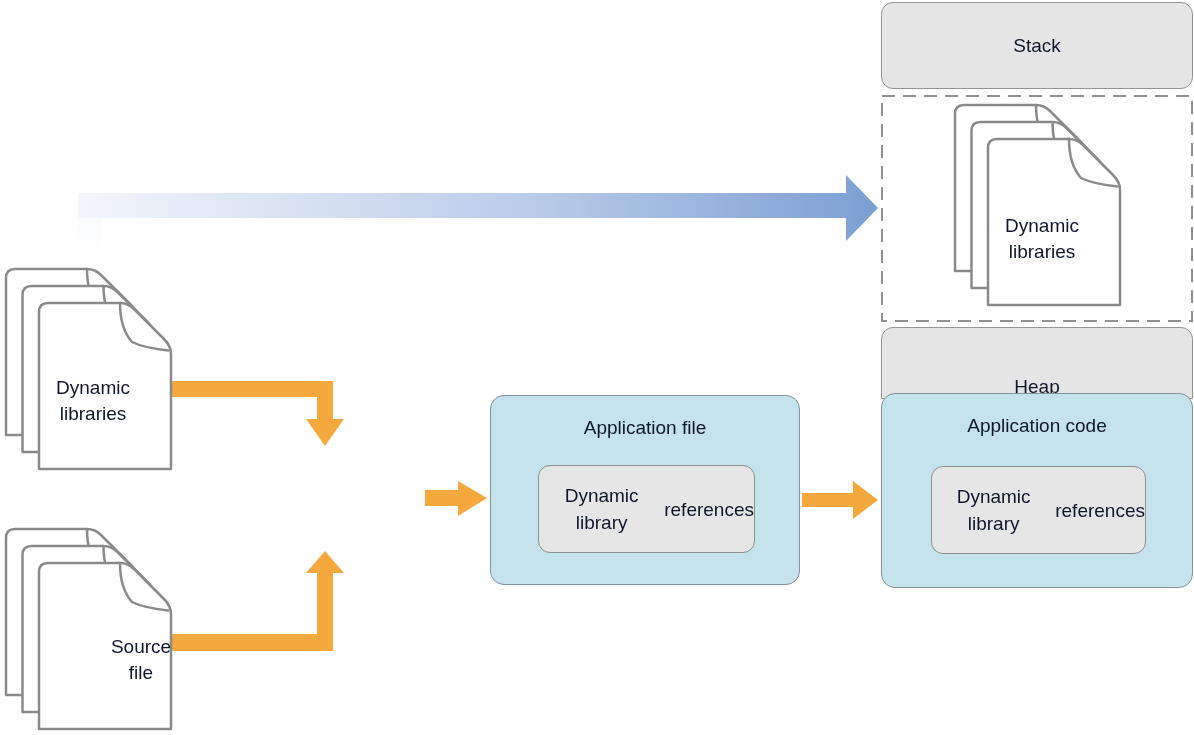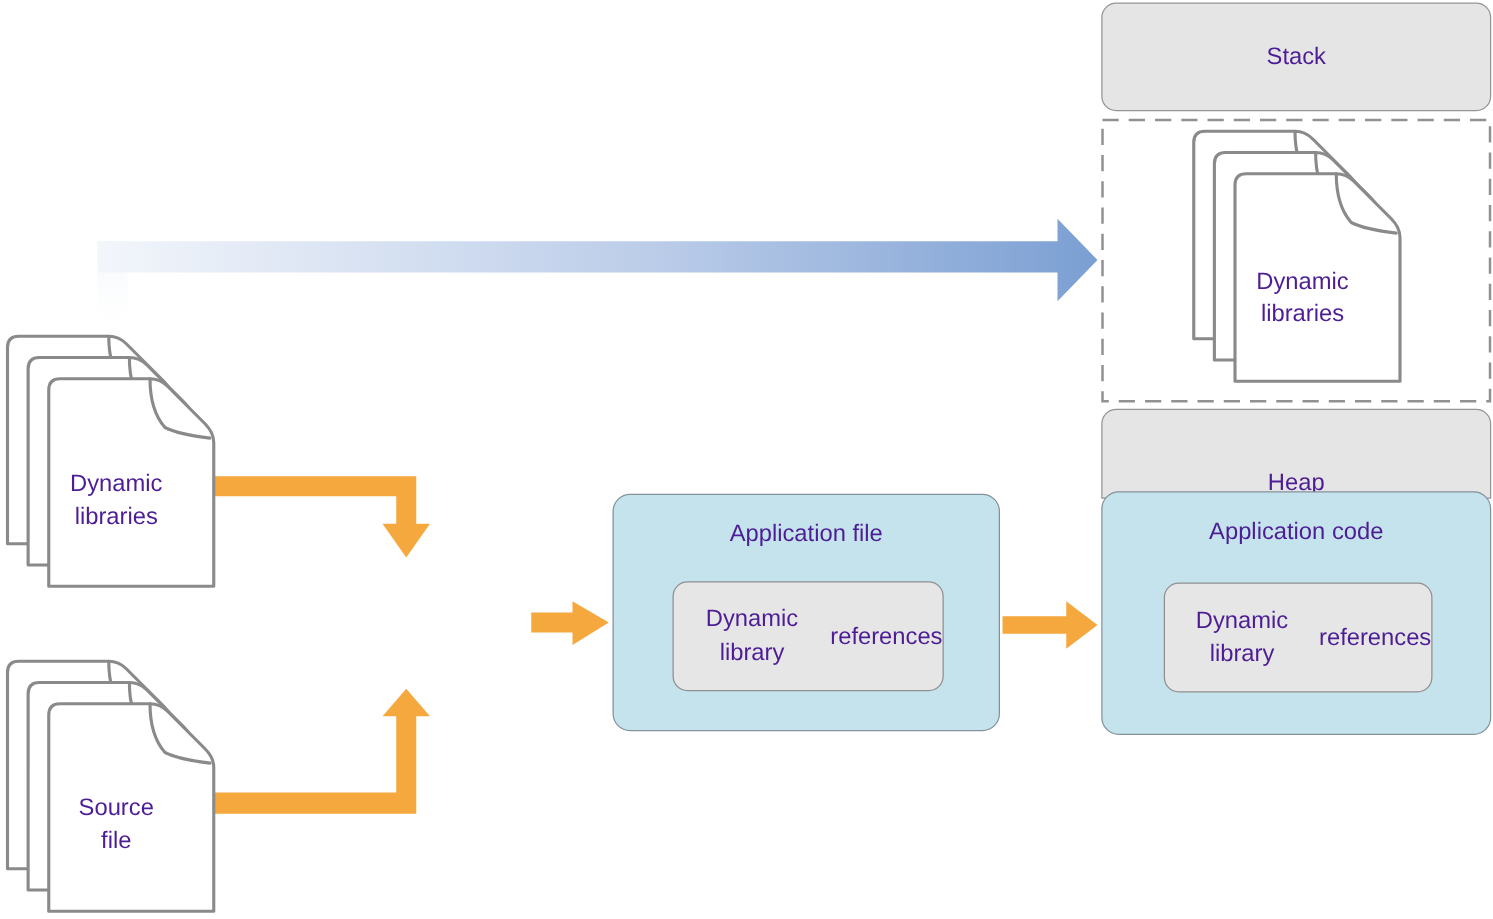--- a/index.html
+++ b/index.html
@@ -1,18 +1,18 @@
 <!DOCTYPE html>
 <html><head>
 <meta charset="utf-8">
 <style>
   html,body { margin:0; padding:0; background:#fff; }
   .canvas {
     position:relative; width:1194px; height:735px; overflow:hidden;
-    background:#ffffff; font-family:"Liberation Sans", sans-serif; color:#4c1d95;
+    background:#ffffff; font-family:"Liberation Sans", sans-serif; color:#0f172a;
   }
   .layer { position:absolute; left:0; top:0; width:1194px; height:735px; }
   #arrows-layer { z-index:0; }
   #boxes-layer  { z-index:1; }
   #docs-layer   { z-index:2; }
   #labels-layer { z-index:3; pointer-events:none; }
 
   .box { position:absolute; box-sizing:border-box; }
 
   .gray-header {
@@ -48,21 +48,21 @@
     position:absolute; left:236px; top:453px; width:189px; height:92px; box-sizing:border-box;
     background:#F2A391; border:1.5px solid #7A7A7A; border-radius:12px;
     display:flex; align-items:center; justify-content:center; font-size:19px;
   }
 
   .doc-label {
     position:absolute; width:110px; text-align:center;
     font-size:19px; line-height:26px;
   }
   #label-dynamic-libs-files { left:38px;  top:375px; }
-  #label-source-files       { left:38px;  top:634px; }
+  #label-source-files       { left:38px;  top:634px;padding-left:48px; }
   #label-loaded-libs        { left:987px; top:213px; }
 
   .doc-page { fill:#ffffff; stroke:#8A8A8A; stroke-width:2.5; stroke-linejoin:round; }
   .doc-fold { fill:none;    stroke:#8A8A8A; stroke-width:2.5; stroke-linecap:round; }
 </style>
 </head>
 <body>
 
 <div class="canvas">
 

